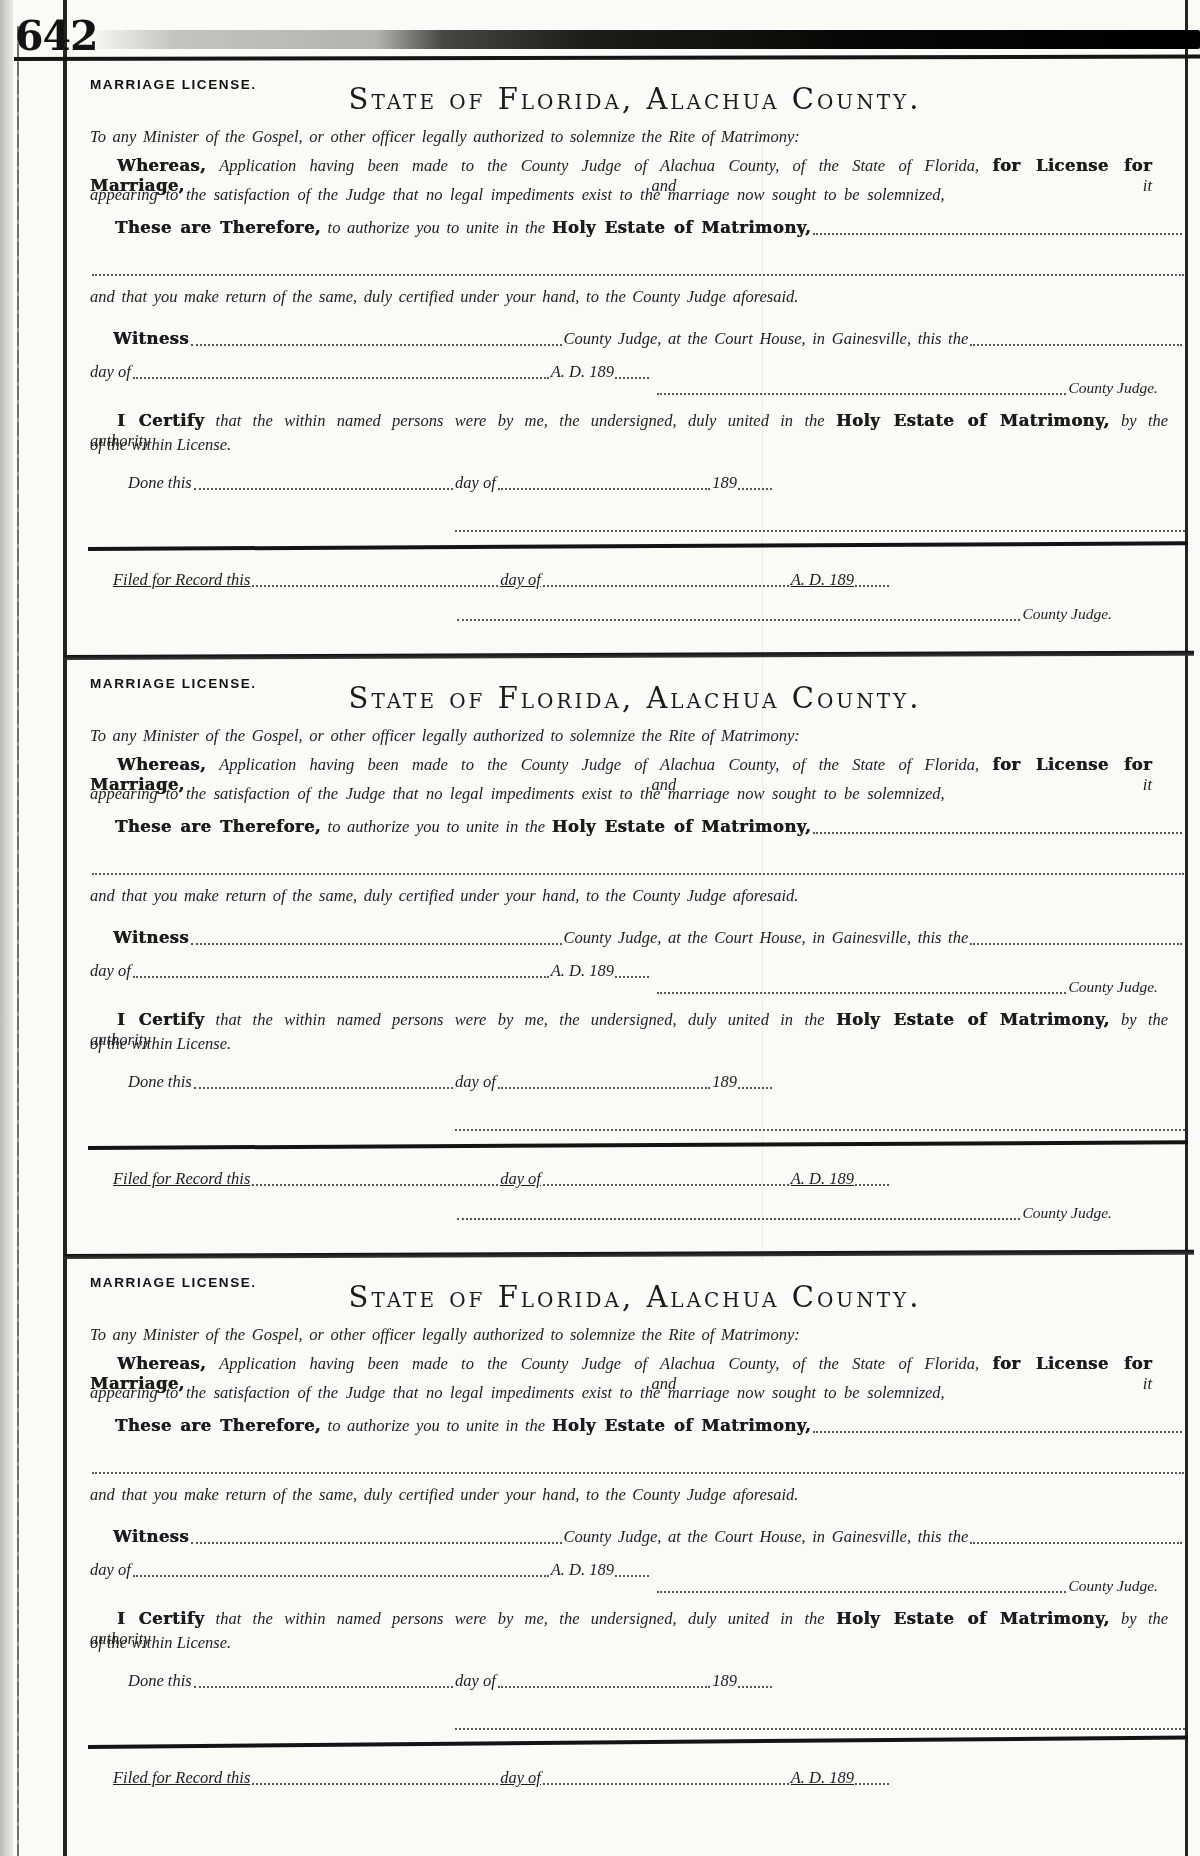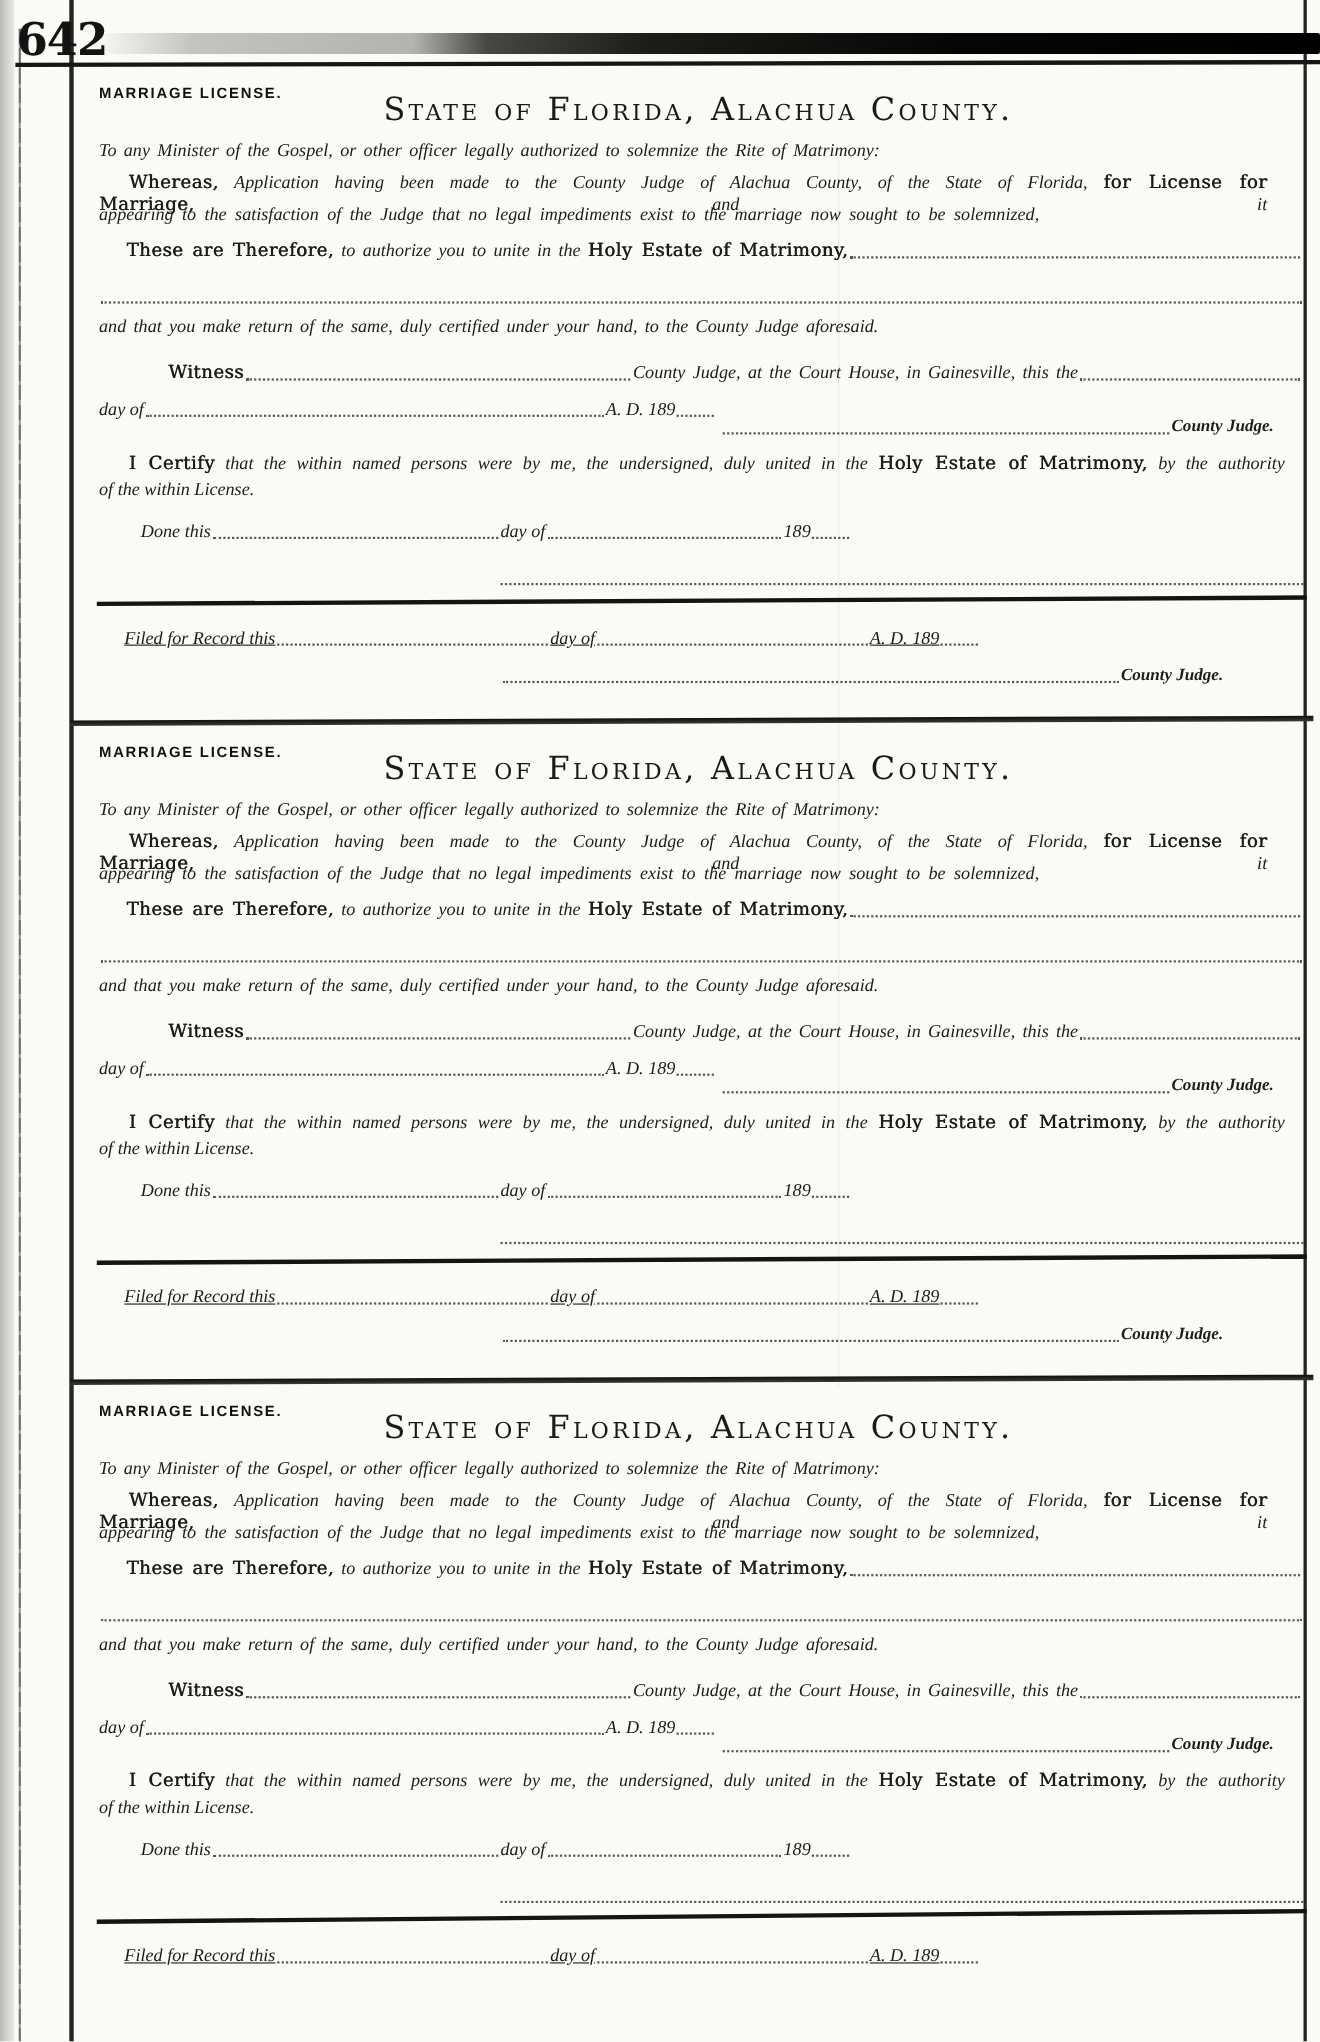--- a/index.html
+++ b/index.html
@@ -36,35 +36,35 @@
   .mlabel{left:90px;top:18px;
     font-family:"Liberation Sans",sans-serif;font-weight:bold;font-size:13.5px;
     letter-spacing:1.6px;color:#111;}
   .ftitle{left:90px;right:20px;top:26px;text-align:center;
     font-family:"DejaVu Serif",serif;font-variant:small-caps;font-weight:400;
     font-size:29px;line-height:1;letter-spacing:3px;color:#1a1a18;}
   
   .trow,.jline{font-style:italic;font-size:16.5px;line-height:1.2;color:#1c1c1a;}
   .trow{display:flex;align-items:flex-end;}
   .jline{display:block;text-align:justify;text-align-last:justify;}
-  .bl{font-style:normal;font-weight:normal;font-family:"DejaVu Serif",serif;
+  .bl{font-style:normal;font-weight:bold;font-family:"DejaVu Serif",serif;
     letter-spacing:.4px;text-shadow:.5px 0 0 #1b1b19;}
   .leader{flex:1 1 0;border-bottom:2px dotted #565654;margin:0 2px 3px 2px;min-width:14px;}
   .dots-sm{flex:0 0 34px;border-bottom:2px dotted #565654;margin:0 1px 3px 1px;}
   .dotline{border-bottom:2px dotted #5a5a58;height:0;}
-  .cjudge{font-weight:bold;font-size:15.5px;white-space:nowrap;}
+  .cjudge{font-weight:normal;font-size:15.5px;white-space:nowrap;}
   .ws2{word-spacing:2.5px;justify-content:center;} .ws3{word-spacing:3.5px;}
   
   .r-to       {left:90px;top:68px;}
   .r-whereas  {left:90px;right:48px;top:97px;text-indent:27px;word-spacing:6px;}
   .r-appearing{left:90px;top:126px;}
   .r-therefore{left:115px;right:16px;top:159px;}
   .r-dotfull  {left:92px;right:16px;top:215px;}
   .r-return   {left:90px;top:228px;}
-  .r-witness  {left:113px;right:16px;top:270px;margin-left:40px;}
+  .r-witness  {left:113px;right:16px;top:270px;}
   .l-wit1{flex-grow:1.75;} .l-wit2{flex-grow:1;}
   .r-dayof    {left:90px;width:560px;top:303px;}
   .r-cj1      {left:655px;right:42px;top:320px;}
   .r-certify  {left:90px;right:32px;top:352px;text-indent:27px;word-spacing:5px;}
   .r-certify2 {left:90px;top:376px;}
   .r-done     {left:128px;width:645px;top:414px;}
   .l-done1{flex-grow:1.22;} .l-done2{flex-grow:1;}
   .r-dotright {left:455px;right:15px;top:471px;}
   .r-rule     {left:88px;right:12px;top:488px;height:4px;background:#141412;
                transform:rotate(-0.3deg);transform-origin:left center;}

